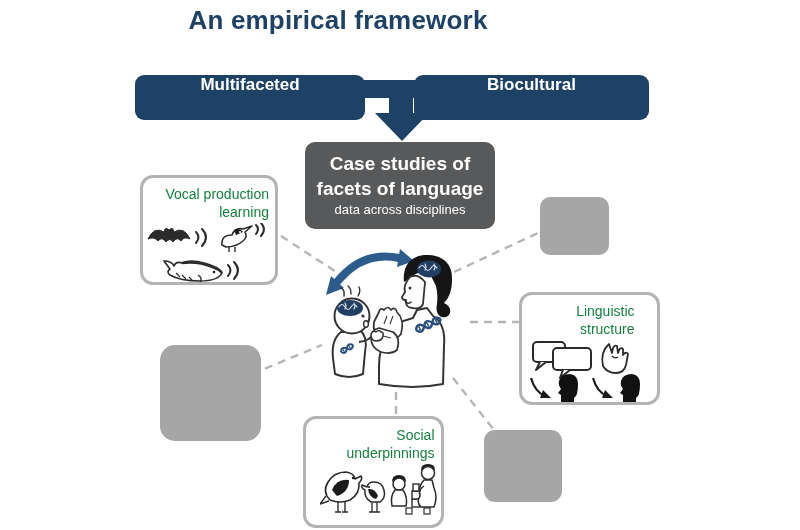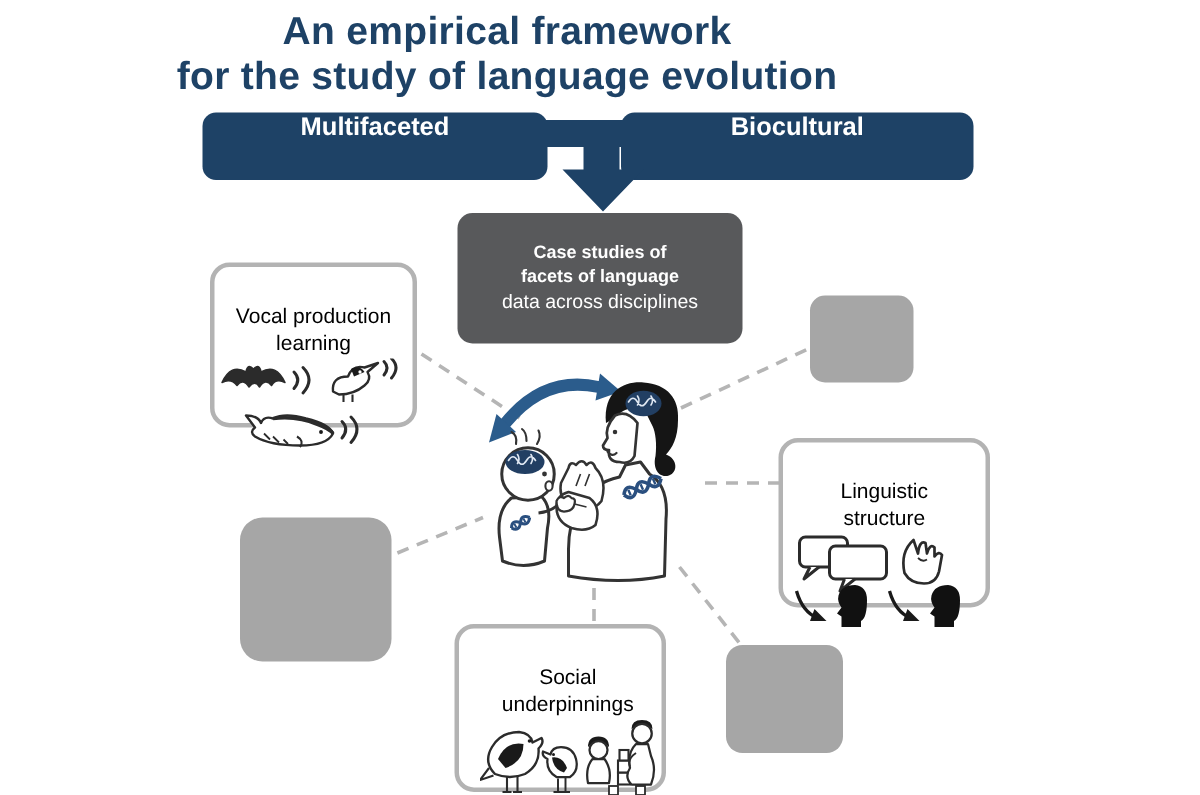--- a/index.html
+++ b/index.html
@@ -11,25 +11,25 @@
   
   .pillar{position:absolute;background:#1e4266;border-radius:9px;color:#ffffff;
           font-weight:bold;font-size:17px;display:flex;align-items:flex-start;justify-content:center;z-index:2;}
   .pillar-left{left:135px;top:75px;width:230px;height:45px;}
   .pillar-right{left:414px;top:75px;width:235px;height:45px;}
   .merge-arrow{position:absolute;left:355px;top:75px;z-index:2;}
   
   .case-box{position:absolute;left:305px;top:142px;width:190px;height:87px;background:#58595b;
             border-radius:10px;color:#fff;display:flex;flex-direction:column;align-items:center;
             justify-content:center;text-align:center;line-height:1.3;font-size:13px;z-index:3;}
-  .case-box .b{font-weight:bold;font-size:12px;}
+  .case-box .b{font-weight:bold;font-size:19px;}
   
   .facet{position:absolute;background:#ffffff;border:3px solid #b3b3b3;border-radius:13px;
          z-index:2;text-align:center;}
-  .facet .lbl{font-size:14px;color:#000000;line-height:1.25;margin:24px auto 0;}
+  .facet .lbl{font-size:14px;color:#15803d;line-height:1.25;margin:8px auto 0;text-align:right;}
   .facet-vocal{left:140px;top:175px;width:132px;height:104px;}
   .facet-vocal .lbl{width:120px;}
   .facet-linguistic{left:519px;top:292px;width:135px;height:107px;}
   .facet-linguistic .lbl{width:90px;}
   .facet-social{left:303px;top:416px;width:125px;height:106px;padding-left:10px;}
   .facet-social .lbl{width:112px;}
   
   .ph{position:absolute;background:#a6a6a6;z-index:1;}
   .ph-tr{left:540px;top:197px;width:69px;height:58px;border-radius:10px;}
   .ph-l{left:160px;top:345px;width:101px;height:96px;border-radius:15px;}
@@ -50,21 +50,20 @@
       <path d="M454,272 L566,220"></path>
       <path d="M470,322 L530,322"></path>
       <path d="M453,378 L505,444"></path>
       <path d="M396,378 L396,425"></path>
       <path d="M252,374 L322,345"></path>
     </g>
   </svg>
 
   <div class="title">
     <div>An empirical framework</div>
-    <div>for the study of language evolution</div>
   </div>
 
   <div class="pillar pillar-left">
     <span>Multifaceted</span>
   </div>
   <div class="pillar pillar-right">
     <span>Biocultural</span>
   </div>
   <svg class="merge-arrow" width="95" height="72">
     <polygon points="8,5 77,5 77,23 58,23 58,38 74,38 47,66 20,38 34,38 34,23 8,23" fill="#1e4266"></polygon>

